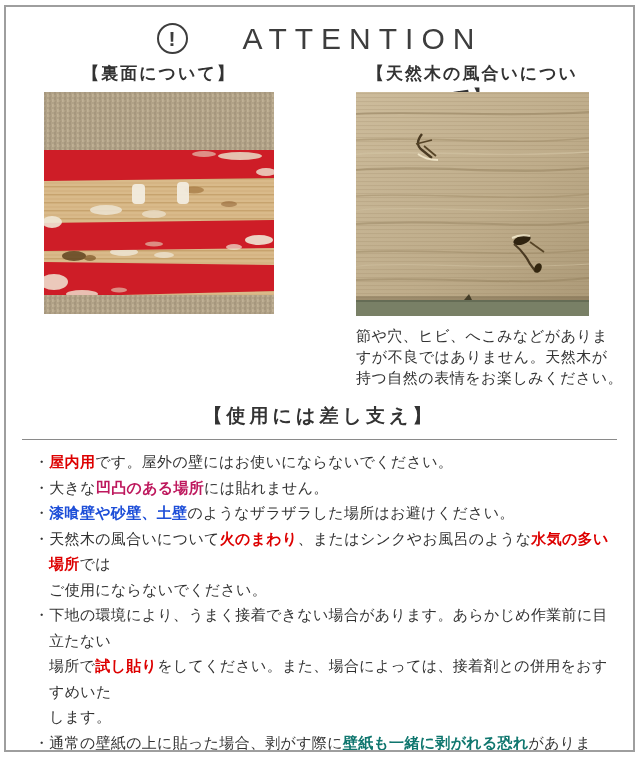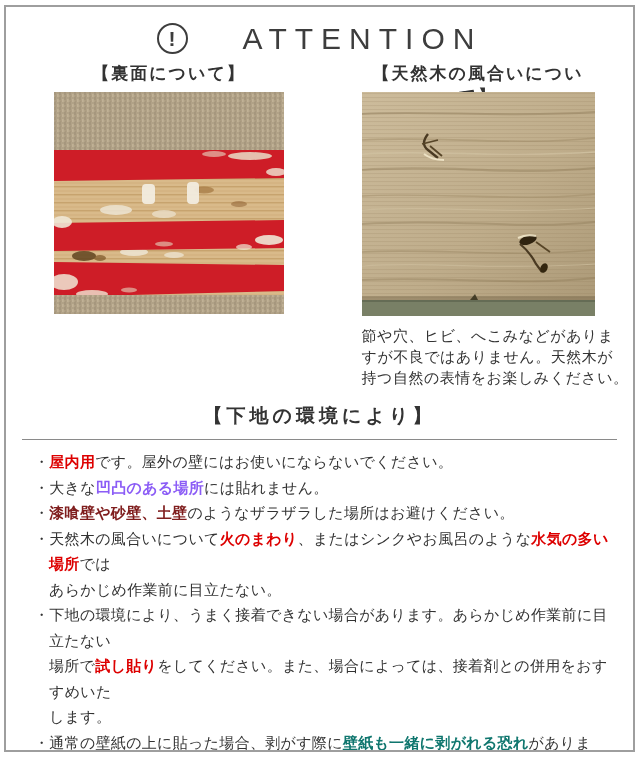--- a/index.html
+++ b/index.html
@@ -18,21 +18,21 @@
   }
   .attn-icon{
     width:31px;height:31px;box-sizing:border-box;border:2.5px solid #3d3d3d;border-radius:50%;
     display:flex;align-items:center;justify-content:center;
     font-size:21px;font-weight:700;color:#3d3d3d;line-height:1;
   }
   .attn-title{
     font-size:30px;letter-spacing:8px;color:#3d3d3d;font-weight:400;margin-left:45px;
   }
   
-  .cols{display:flex;margin-top:5px;gap:40px;margin-left:48px;}
+  .cols{display:flex;padding-left:38px;margin-top:5px;gap:40px;}
   .col{display:flex;flex-direction:column;}
   .col-left{width:272px;}
   .col-right{width:276px;}
   .sec-heading{
     font-size:17px;font-weight:600;letter-spacing:2px;color:#333;
     text-align:center;margin-bottom:7px;height:23px;
   }
   .col-left .sec-heading{width:230px;}
   .col-right .sec-heading{width:233px;}
   figure{margin:0;padding:0;line-height:0;}
@@ -170,28 +170,28 @@
           <path d="M108,208 l5,-6 l3,6 Z" fill="#3a3420" opacity="0.9"></path>
         </svg>
       </figure>
       <div class="photo-caption">節や穴、ヒビ、へこみなどがありま
 すが不良ではありません。天然木が
 持つ自然の表情をお楽しみください。</div>
     </div>
 
   </div>
 
-  <div class="notes-heading">【下地の環境により】</div>
+  <div class="notes-heading">【使用には差し支え】</div>
   <hr class="divider">
 
   <ul class="notes-list" id="notes-list" style="color: rgb(51, 51, 51);">
       <li><span>・</span><span class="red" style="color: rgb(221, 0, 0);">屋内用</span><span>です。屋外の壁にはお使いにならないでください。</span></li>
-      <li><span>・</span><span>大きな</span><span class="red" style="color: #8b5cf6;">凹凸のある場所</span><span>には貼れません。</span></li>
-      <li><span>・</span><span class="red" style="color: #7f1d1d;">漆喰壁や砂壁、土壁</span><span>のようなザラザラした場所はお避けください。</span></li>
+      <li><span>・</span><span>大きな</span><span class="red" style="color: #be185d;">凹凸のある場所</span><span>には貼れません。</span></li>
+      <li><span>・</span><span class="red" style="color: #1d4ed8;">漆喰壁や砂壁、土壁</span><span>のようなザラザラした場所はお避けください。</span></li>
       <li><span>・</span><span>天然木の風合いについて</span><span class="red" style="color: rgb(221, 0, 0);">火のまわり</span><span>、またはシンクやお風呂のような</span><span class="red" style="color: rgb(221, 0, 0);">水気の多い場所</span><span>では
-あらかじめ作業前に目立たない。</span></li>
+ご使用にならないでください。</span></li>
       <li><span>・</span><span>下地の環境により、うまく接着できない場合があります。あらかじめ作業前に目立たない
 場所で</span><span class="red" style="color: rgb(221, 0, 0);">試し貼り</span><span>をしてください。また、場合によっては、接着剤との併用をおすすめいた
 します。</span></li>
       <li><span>・</span><span>通常の壁紙の上に貼った場合、剥がす際に</span><span class="red" style="color: #0f766e;">壁紙も一緒に剥がれる恐れ</span><span>があります。</span></li>
     </ul>
 
 </div>
 
 </body></html>

